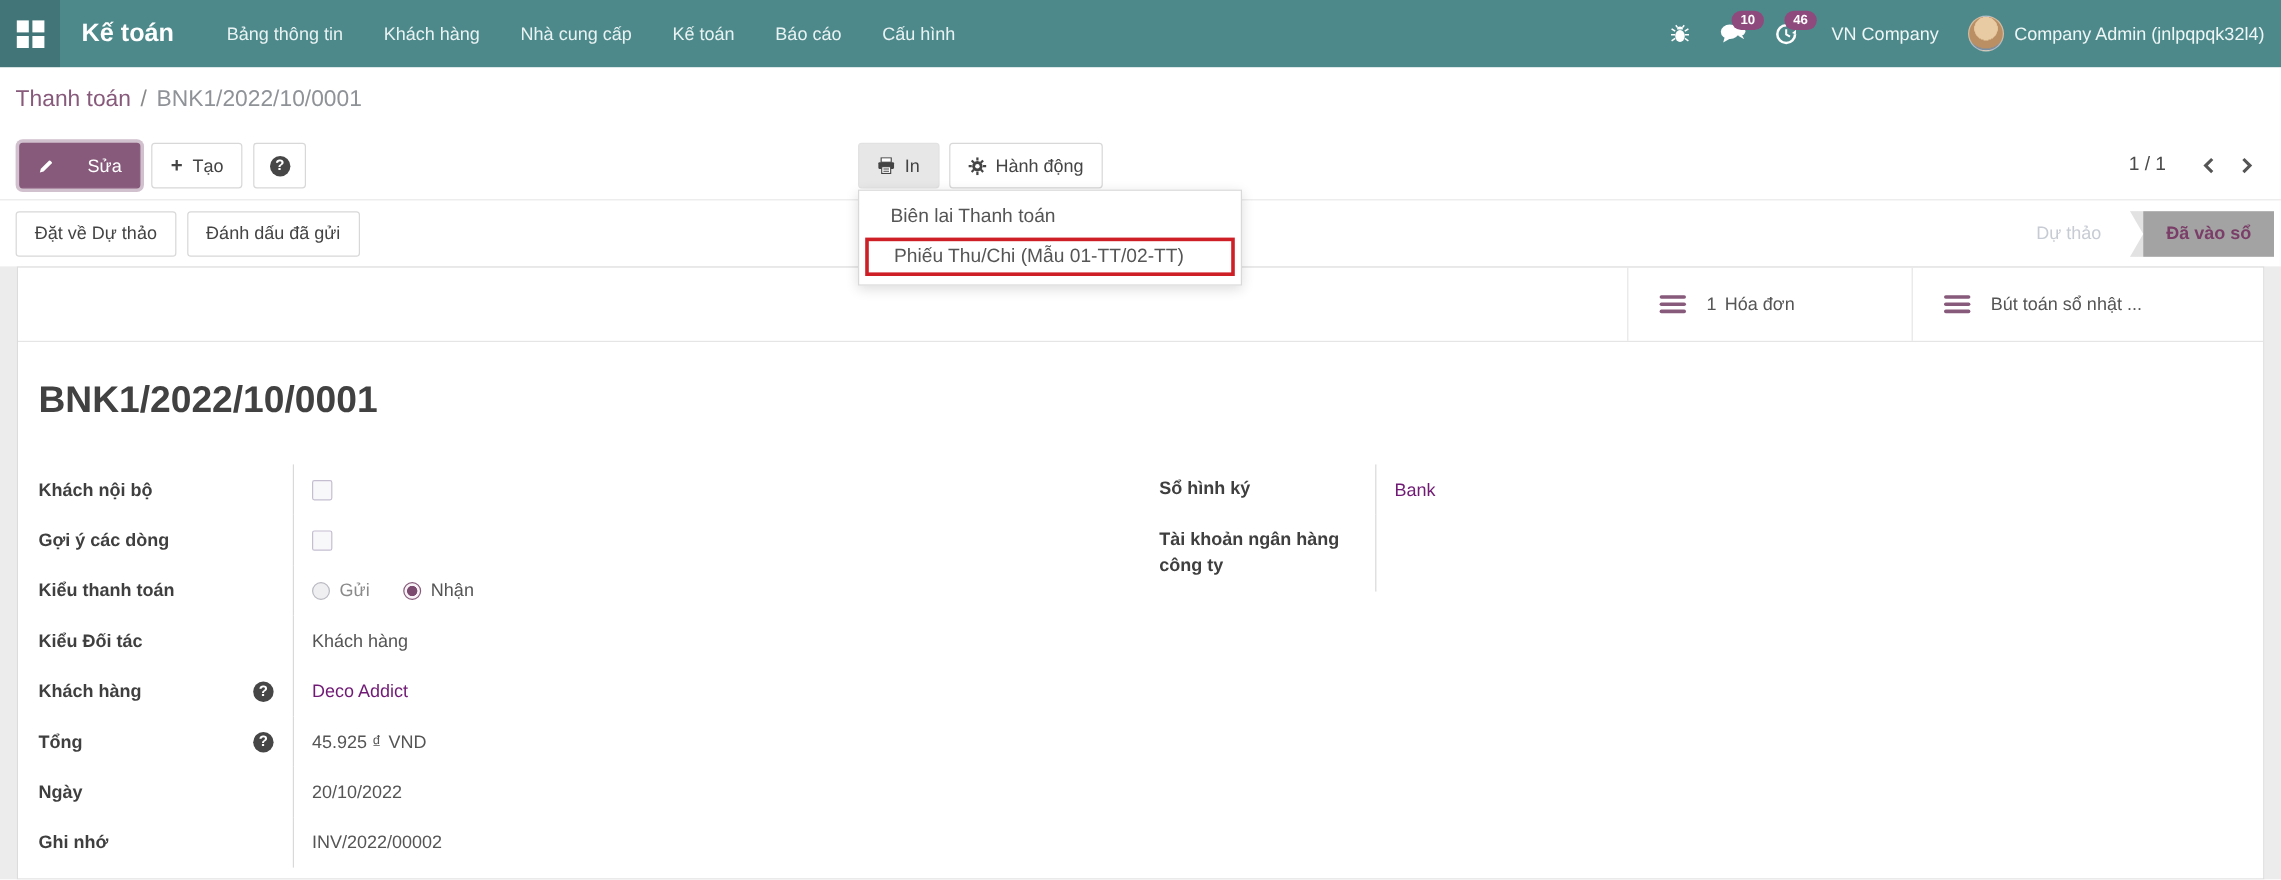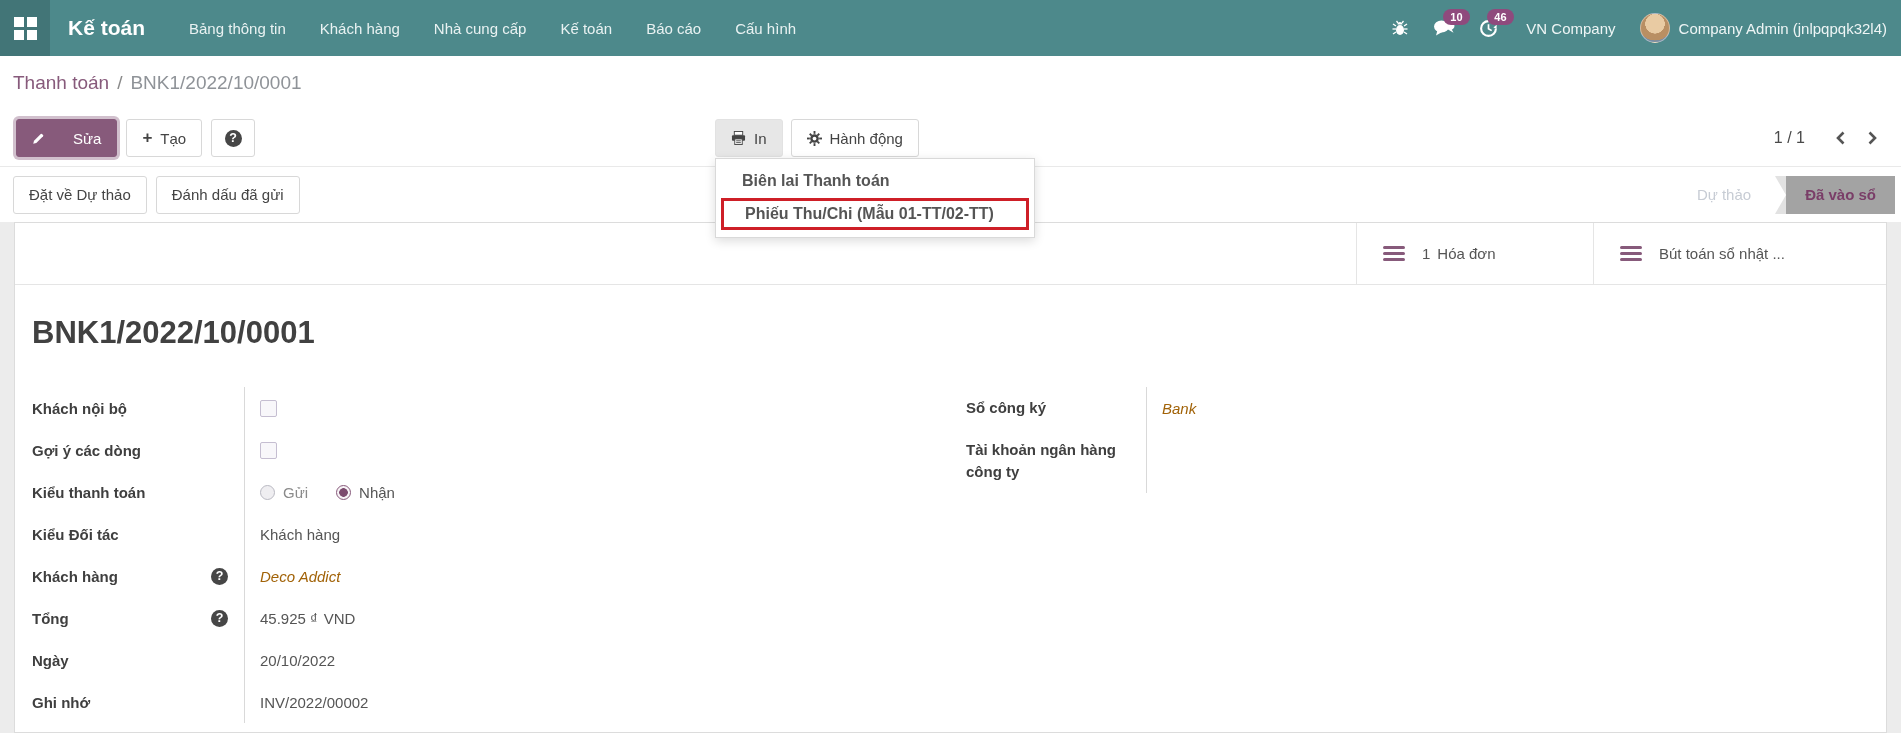--- a/index.html
+++ b/index.html
@@ -38,21 +38,21 @@
   .plus-ic::before { content:"+"; font-weight:700; font-size:17px; }
   .center-actions { position:absolute; left:715px; top:9px; display:flex; gap:8px; }
   .btn-print { background:#e7e7e7; border-color:#e2e2e2; }
   .pager { position:absolute; right:16px; top:0; height:100%; display:flex; align-items:center; gap:6px; }
   .pager-value { font-size:16px; color:#4a4a4a; margin-right:16px; }
   .pager-btn { width:26px; height:30px; display:flex; align-items:center; justify-content:center; cursor:pointer; }
 
   
   .dropdown { position:absolute; left:715px; top:158px; width:320px; background:#fff;
     border:1px solid #d9d9d9; box-shadow:0 3px 10px rgba(0,0,0,.14); padding:6px 0 7px; z-index:60; }
-  .dd-item { padding:7px 26px; font-size:16px; color:#555; cursor:pointer; white-space:nowrap;font-weight:bold; }
+  .dd-item { padding:7px 26px; font-size:16px; color:#555; cursor:pointer; white-space:nowrap; }
   .dd-item.hl { border:3px solid #ce1f27; margin:1px 5px 0; padding:4px 21px; }
 
   
   .status-row { height:56px; display:flex; align-items:center; padding-left:13px; gap:9px; border-top:1px solid #e9e9e9; }
   .sbtn { height:38px; display:inline-flex; align-items:center; padding:0 15px; font-size:15px;
     border:1px solid #d8d8d8; background:#fff; color:#444; border-radius:3px; cursor:pointer; }
   .statusbar-right { margin-left:auto; display:flex; align-items:stretch; height:38px; margin-right:6px; }
   .st-draft { display:flex; align-items:center; padding:0 24px; color:#c7ccd4; font-size:15px; cursor:pointer; }
   .st-arrow { width:0; height:0; border-top:19px solid #e2e2e2; border-bottom:19px solid #e2e2e2; border-left:11px solid #fff; }
   .st-posted { display:flex; align-items:center; background:#a3a3a3; padding:0 19px; color:#7a3e68; font-weight:700; font-size:15px; cursor:pointer; }
@@ -72,21 +72,21 @@
 
   .form { display:flex; padding-left:17px; }
   .col-left { width:918px; }
   .col-right { flex:1; padding-left:16px; padding-right:20px; }
   .frow { display:flex; align-items:stretch; }
   .flabel { width:212px; display:flex; align-items:center; justify-content:space-between; padding-right:16px;
     font-size:15px; font-weight:700; color:#3f3f3f; min-height:42px; }
   .col-right .flabel { width:180px; line-height:1.45; }
   .fvalue { flex:1; border-left:1px solid #d9d9d9; padding-left:15px; display:flex; align-items:center;
     font-size:15px; color:#555; min-height:42px; gap:6px; }
-  .link { color:#a16207; cursor:pointer;font-style:italic; }
+  .link { color:#701a75; cursor:pointer; }
   .cb { width:17px; height:17px; border:1px solid #c5bed1; background:#f8f7fa; border-radius:2px; display:inline-block; cursor:pointer; }
   .radio-group { display:flex; align-items:center; gap:28px; }
   .radio-opt { display:flex; align-items:center; gap:8px; cursor:pointer; }
   .radio { width:15px; height:15px; border:1px solid #b9b9c2; border-radius:50%; background:#efeef1; display:inline-block; flex:none; }
   .radio.sel { border-color:#875A7B; background:radial-gradient(circle,#7c4a6e 0 4px,#f7f3f6 4.6px); }
   .radio-opt .dim { color:#8a8a8a; }
   .qc { width:17px; height:17px; border-radius:50%; background:#464646; color:#fff; display:inline-flex; flex:none;
     align-items:center; justify-content:center; font-size:12.5px; font-weight:700; cursor:pointer; }
   .qc::after { content:"?"; }
 </style>
@@ -351,21 +351,21 @@
                 <span>INV/2022/00002</span>
               </div>
           </div>
 
         </div>
 
         <div class="col-right">
 
           <div class="frow">
             <div class="flabel">
-                <span>Sổ công ký</span>
+                <span>Sổ hình ký</span>
               </div>
             <div class="fvalue">
                 <span class="link">Bank</span>
               </div>
           </div>
 
           <div class="frow">
             <div class="flabel" style="min-height:64px;">
                 <span>Tài khoản ngân hàng công ty</span>
               </div>

